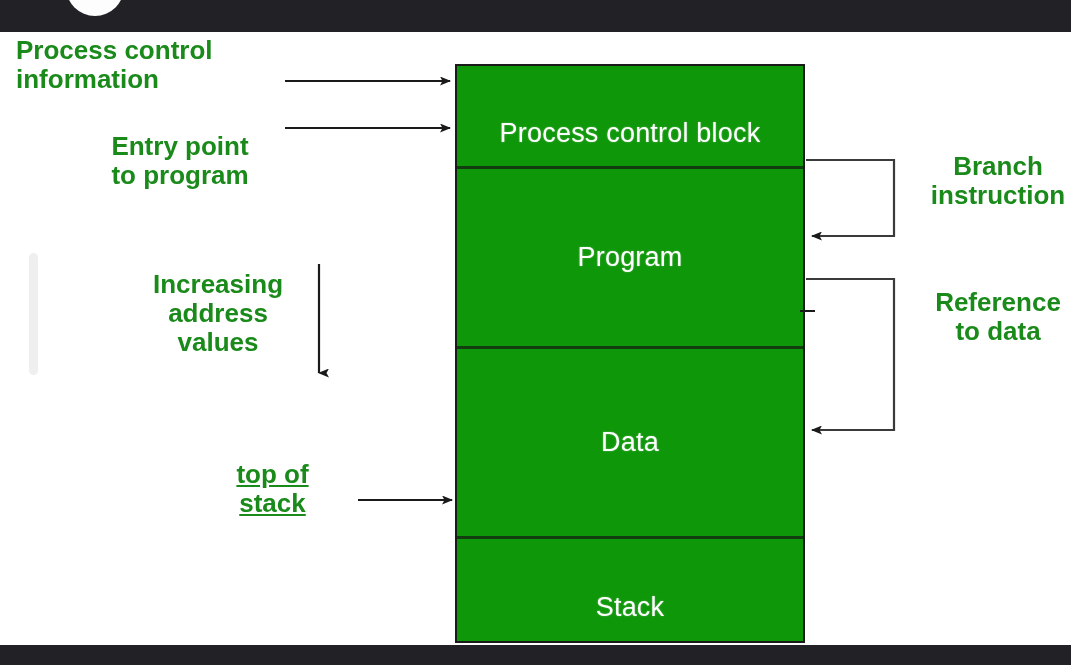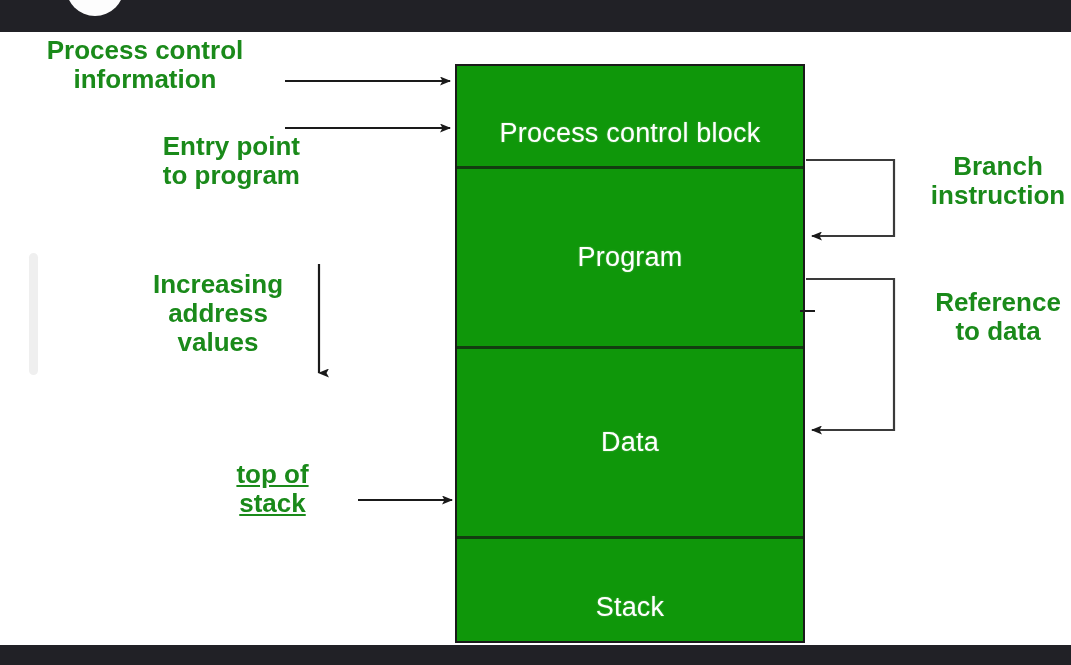--- a/index.html
+++ b/index.html
@@ -79,22 +79,22 @@
 
   
   .lbl {
     position: absolute;
     color: #1a8a1a;
     font-weight: bold;
     font-size: 26px;
     line-height: 1.12;
     white-space: pre-line;
   }
-  .lbl-pci     { left: 16px;  top: 36px;  width: 258px; text-align: center; }
-  .lbl-entry   { left: 60px;  top: 132px; width: 240px; text-align: right; }
+  .lbl-pci     { left: 16px;  top: 36px;  width: 258px; text-align: left; }
+  .lbl-entry   { left: 60px;  top: 132px; width: 240px; text-align: center; }
   .lbl-incr    { left: 128px; top: 270px; width: 180px; text-align: center; }
   .lbl-top     { left: 170px; top: 460px; width: 205px; text-align: center; text-decoration: underline; }
   .lbl-branch  { left: 903px; top: 152px; width: 230px; text-align: left; }
   .lbl-ref     { left: 903px; top: 288px; width: 230px; text-align: left; }
   .lbl-branch, .lbl-ref { text-align: center; }
   .lbl-branch { left: 898px; width: 200px; }
   .lbl-ref    { left: 898px; width: 200px; }
 
   
   .arrows {

